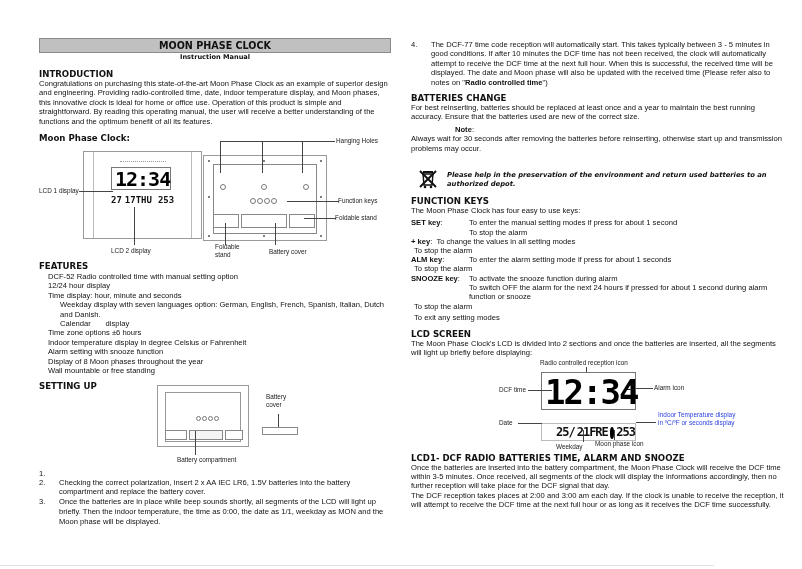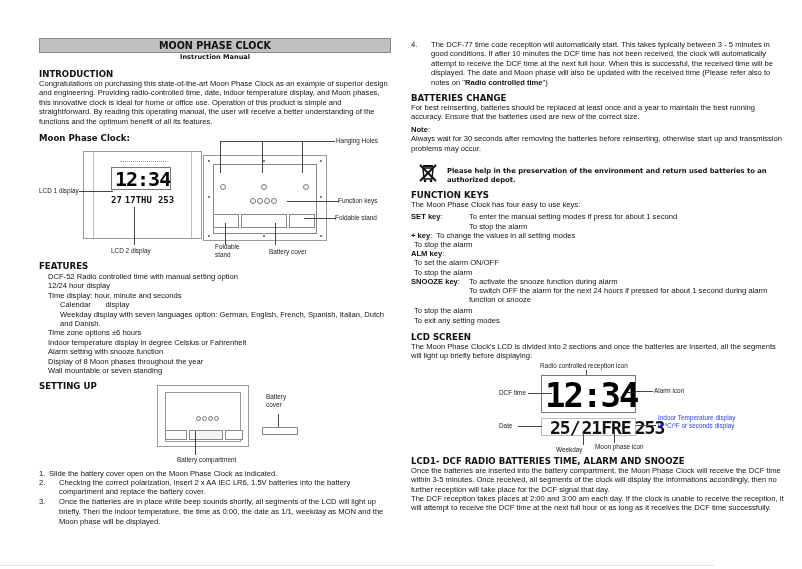--- a/index.html
+++ b/index.html
@@ -102,27 +102,27 @@
       <div class="diag-label" style="left:176px; top:100px; width:30px; white-space:normal;">Foldable stand</div>
       <div class="line" style="left:236px; top:80px; width:1px; height:22px;"></div>
       <div class="diag-label" style="left:230px; top:105px;">Battery cover</div>
     </div>
 
     <h2>FEATURES</h2>
     <div class="feat" style="margin-top:1px;">
       <div>DCF-52 Radio controlled time with manual setting option</div>
       <div>12/24 hour display</div>
       <div>Time display: hour, minute and seconds</div>
+      <div class="ind">Weekday display with seven languages option: German, English, French, Spanish, Italian, Dutch and Danish.</div>
       <div class="ind" style="white-space:pre;">Calendar       display</div>
-      <div class="ind">Weekday display with seven languages option: German, English, French, Spanish, Italian, Dutch and Danish.</div>
       <div>Time zone options ±6 hours</div>
       <div>Indoor temperature display in degree Celsius or Fahrenheit</div>
       <div>Alarm setting with snooze function</div>
       <div>Display of  8 Moon phases throughout the year</div>
-      <div>Wall mountable or seven standing</div>
+      <div>Wall mountable or free standing</div>
     </div>
 
     <h2 style="margin-top:5px">SETTING UP</h2>
 
     <div style="position:relative; height:78px;">
       <div class="device" style="left:118px; top:-6px; width:92px; height:62px;">
         <div class="abs" style="left:7px; top:6px; width:76px; height:50px; border:1px solid #999;"></div>
         <div class="abs" style="left:38px; top:30px; display:flex; gap:1px;">
           <span class="hole" style="position:static;width:5px;height:5px;"></span>
             <span class="hole" style="position:static;width:5px;height:5px;"></span>
@@ -136,21 +136,20 @@
       <div class="bay" style="left:223px; top:36px; width:36px; height:8px;"></div>
       <div class="line" style="left:239px; top:23px; width:1px; height:13px;"></div>
       <div class="diag-label" style="left:227px; top:2px; width:30px; white-space:normal;">Battery cover</div>
       <div class="line" style="left:156px; top:40px; width:1px; height:24px;"></div>
       <div class="diag-label" style="left:138px; top:65px;">Battery  compartment</div>
     </div>
 
     <div class="numlist" style="margin-top:0px;">
       <div class="item">
         <span style="width:10px;flex:none;">1.</span>
-        <span>Slide the battery cover open on the Moon Phase Clock as indicated.</span>
       </div>
       <div class="item">
         <span class="num">2.</span>
         <span>Checking the correct polarization, insert 2 x AA IEC LR6, 1.5V batteries into the battery compartment and replace the battery cover.</span>
       </div>
       <div class="item">
         <span class="num">3.</span>
         <span style="line-height:10px;">Once the batteries are in place while beep sounds shortly, all segments of the LCD will light up briefly. Then the indoor temperature, the time as 0:00, the date as 1/1, weekday as MON and the Moon phase will be displayed.</span>
       </div>
     </div>
@@ -159,23 +158,23 @@
   <div class="col col-right">
     <div class="numlist">
       <div class="item">
         <span class="num">4.</span>
         <span><span>The DCF-77 time code reception will automatically start. This takes typically between 3 - 5 minutes in good conditions. If after 10 minutes the DCF time has not been received, the clock will automatically attempt to receive the DCF time at the next full hour. When this is successful, the received time will be displayed. The date and Moon phase will also be updated with the received time (Please refer also to notes on "</span><b>Radio controlled time</b><span>")</span></span>
       </div>
     </div>
 
     <h2 style="margin-top:6px">BATTERIES CHANGE</h2>
     <p>For best reinserting, batteries should be replaced at least once and a year to maintain the best running accuracy. Ensure that the batteries used are new of the correct size.</p>
-    <p style="margin-top:3px;"><b>Note</b><span>:</span></p>
+    <p style="margin-top:3px;margin-left:44px;"><b>Note</b><span>:</span></p>
     <p>Always wait for 30 seconds after removing the batteries before reinserting, otherwise start up and transmission problems may occur.</p>
-    <div style="display:flex; align-items:flex-end; margin-top:10px;">
+    <div style="display:flex; align-items:center; margin-top:16px;font-style:italic;">
       <span style="width:24px; height:22px; flex:none; margin-left:8px; margin-right:4px;">
         <svg width="18" height="20" viewBox="0 0 18 20">
           <rect x="4" y="2" width="10" height="2" fill="#111"></rect>
           <path d="M4 5 L5 16 L13 16 L14 5 Z" fill="none" stroke="#111" stroke-width="1.4"></path>
           <line x1="1" y1="2" x2="17" y2="18" stroke="#111" stroke-width="2"></line>
           <line x1="17" y1="2" x2="1" y2="18" stroke="#111" stroke-width="2"></line>
           <circle cx="6" cy="18" r="1.3" fill="#111"></circle>
             <circle cx="12" cy="18" r="1.3" fill="#111"></circle>
         </svg>
       </span>
@@ -187,22 +186,22 @@
     <div style="margin-top:3px; line-height:9.2px;">
       <div class="fk-row">
         <span class="fk-key"><span>SET key</span><span style="font-weight:normal">:</span></span>
         <span>To enter the manual setting modes if press for about 1 second</span>
       </div>
       <div class="fk-ind">To stop the alarm</div>
       <div><b>+ key</b>:&nbsp; <span>To change the values in all setting modes</span></div>
       <div class="fk-ind2">To stop the alarm</div>
       <div class="fk-row">
         <span class="fk-key"><span>ALM key</span><span style="font-weight:normal">:</span></span>
-      </div>
-      <div class="fk-ind2">To set the alarm ON/OFF</div>
+        <span>To enter the alarm setting mode if press for about 1 seconds</span>
+      </div>
       <div class="fk-ind2">To stop the alarm</div>
       <div class="fk-row">
         <span class="fk-key"><span>SNOOZE key</span><span style="font-weight:normal">:</span></span>
         <span>To activate the snooze function during alarm</span>
       </div>
       <div class="fk-ind">To switch OFF the alarm for the next 24 hours if pressed for about 1 second during alarm function or snooze</div>
       <div class="fk-ind2" style="margin-top:1px;">To stop the alarm</div>
       <div class="fk-ind2" style="margin-top:1px;">To exit any setting modes</div>
     </div>
 
@@ -212,21 +211,21 @@
     <div style="position:relative; height:94px;">
       <div class="diag-label" style="left:129px; top:1px;">Radio controlled reception icon</div>
       <div class="line" style="left:175px; top:9px; width:1px; height:10px;"></div>
       <div class="lcd" style="left:130px; top:14px; width:95px; height:38px; font-size:34px; line-height:38px; padding-left:3px; letter-spacing:-2px;">12:34</div>
       <div class="abs" style="left:216px; top:25px; font-size:3.5px; line-height:4px; font-weight:bold;">ALM<br>▬▬</div>
       <div class="line" style="left:225px; top:30px; width:17px; height:1px;"></div>
       <div class="diag-label" style="left:243px; top:26px;">Alarm icon</div>
       <div class="diag-label" style="left:88px; top:28px;">DCF time</div>
       <div class="line" style="left:117px; top:32px; width:24px; height:1px;"></div>
 
-      <div class="abs" style="left:130px; top:57px; width:95px; height:18px; border:1px solid #bbb; font-family:'DejaVu Sans Mono',monospace; font-weight:bold; font-size:18px; line-height:17px; display:flex; gap:2px; padding-left:8px; letter-spacing:-1px;">
+      <div class="abs" style="left:130px; top:65px; width:95px; height:18px; border:1px solid #bbb; font-family:'DejaVu Sans Mono',monospace; font-weight:bold; font-size:12px; line-height:17px; display:flex; gap:2px; padding-left:14px; letter-spacing:-1px;">
         <span>25/</span>
         <span>21FRE</span>
         <span style="display:inline-block;width:12px;height:12px;border-radius:50%;background:#000;margin-top:3px;"></span>
         <span>253</span>
       </div>
       <div class="diag-label" style="left:88px; top:61px;">Date</div>
       <div class="line" style="left:107px; top:65px; width:24px; height:1px;"></div>
       <div class="line" style="left:172px; top:72px; width:1px; height:12px;"></div>
       <div class="diag-label" style="left:145px; top:85px;">Weekday</div>
       <div class="line" style="left:203px; top:72px; width:1px; height:10px;"></div>

